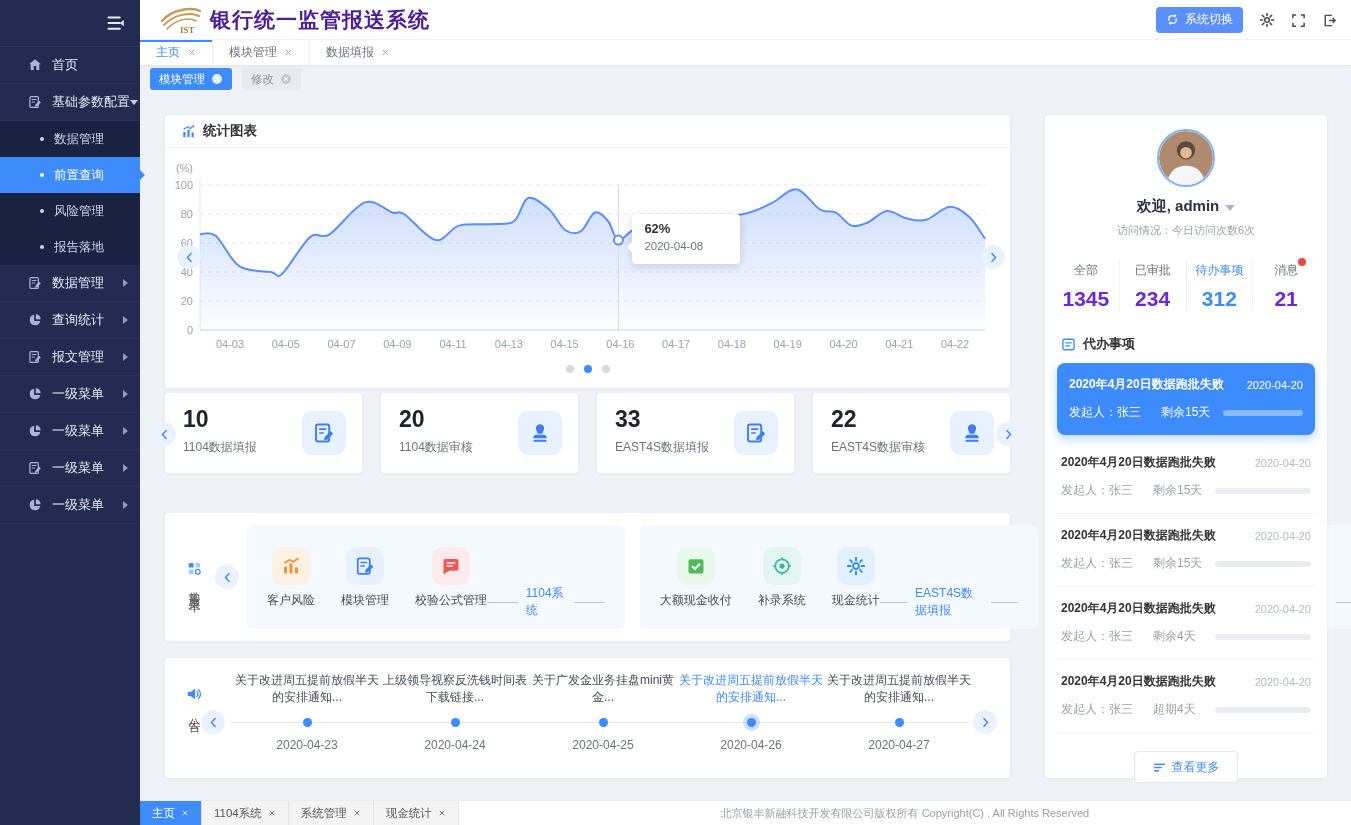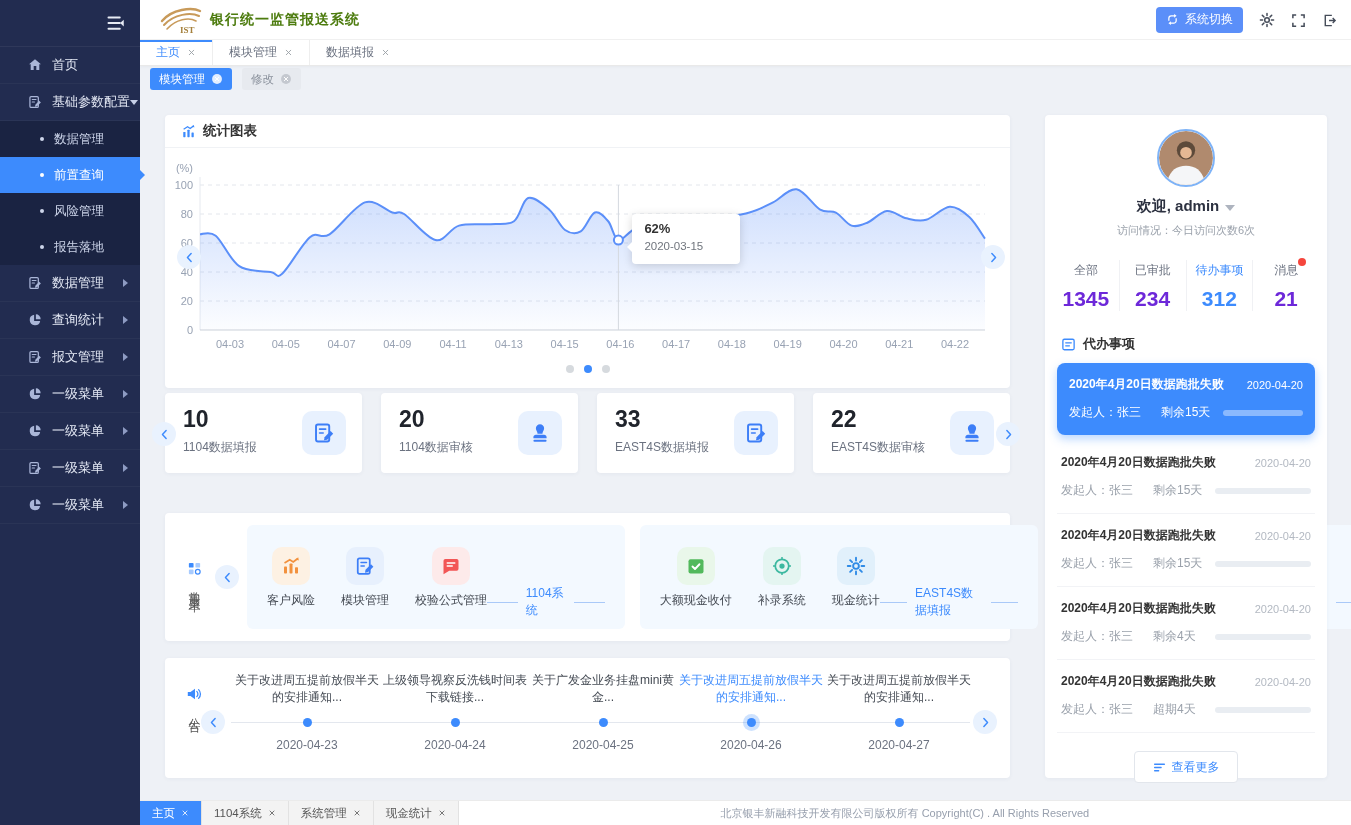--- a/index.html
+++ b/index.html
@@ -19,21 +19,21 @@
   #submenu { background:#1a2342; }
   .sub-row { height:36px; display:flex; align-items:center; padding-left:40px; color:#cdd5ea; font-size:12.5px; cursor:pointer; position:relative; }
   .sub-row .dot { width:4px; height:4px; border-radius:50%; background:#cdd5ea; margin-right:10px; }
   .sub-row.active { background:#3d8bfd; color:#fff; }
   .sub-row.active .dot { background:#fff; }
   .sub-row.active::after { content:""; position:absolute; right:-5px; top:50%; margin-top:-5px; border-top:5px solid transparent; border-bottom:5px solid transparent; border-left:5px solid #3d8bfd; }
 
   
   #header { position:absolute; left:140px; top:0; right:0; height:40px; background:#fff; display:flex; align-items:center; padding:0 14px 0 18px; border-bottom:1px solid #f0f0f0; z-index:20; }
   .logo-wrap { display:flex; align-items:center; gap:8px; }
-  .logo-title { font-size:14px; font-weight:bold; color:#4d7c0f; letter-spacing:1px; }
+  .logo-title { font-size:21px; font-weight:bold; color:#4c1d95; letter-spacing:1px; }
   .hd-right { margin-left:auto; display:flex; align-items:center; gap:16px; }
   .sys-btn { background:#5b8ff9; color:#fff; border:none; border-radius:4px; font-size:12px; height:26px; padding:0 10px; display:flex; align-items:center; gap:6px; cursor:pointer; font-family:inherit; }
   .hd-ic { color:#454c59; cursor:pointer; }
 
   
   #tabbar { position:absolute; left:140px; top:40px; right:0; height:26px; background:#fff; display:flex; border-bottom:1px solid #e9e9e9; box-shadow:0 1px 3px rgba(0,0,0,.04); z-index:19; }
   .tab { display:flex; align-items:center; gap:7px; padding:0 16px; font-size:12px; color:#6b7280; cursor:pointer; position:relative; }
   .tab .tclose { color:#9aa0a6; }
   .tab.active { color:#3d8bfd; }
   .tab.active::before { content:""; position:absolute; left:0; right:0; top:0; height:2px; background:#3d8bfd; }
@@ -435,21 +435,21 @@
       <text x="678.4615384615385" y="200" text-anchor="middle" font-size="11" fill="#98a2b3">04-20</text>
       <text x="734.2307692307692" y="200" text-anchor="middle" font-size="11" fill="#98a2b3">04-21</text>
       <text x="790" y="200" text-anchor="middle" font-size="11" fill="#98a2b3">04-22</text>
       <path d="M35,86.3C37.61666666666667,86.54166666666666 44.15833333333334,82.43333333333334 50.7,87.75C57.24166666666667,93.06666666666666 65.09166666666667,112.15833333333333 74.25,118.2C83.40833333333333,124.24166666666667 98.45416666666665,122.79166666666667 105.64999999999999,124C112.84583333333333,125.20833333333333 110.88333333333333,131.25 117.425,125.44999999999999C123.96666666666667,119.64999999999999 137.05,95.725 144.9,89.2C152.75,82.67500000000001 155.36666666666667,92.1 164.525,86.3C173.68333333333334,80.5 189.38333333333333,58.025000000000006 199.85,54.400000000000006C210.31666666666666,50.775000000000006 220.78333333333333,62.61666666666667 227.325,64.55C233.86666666666665,66.48333333333333 231.90416666666667,61.40833333333333 239.1,66C246.29583333333332,70.59166666666667 261.34166666666664,90.16666666666666 270.5,92.1C279.65833333333336,94.03333333333333 284.89166666666665,80.25833333333334 294.05,77.60000000000001C303.20833333333337,74.94166666666668 316.29166666666663,76.875 325.45,76.15C334.60833333333335,75.42500000000001 342.72,77.60000000000001 349,73.25C355.28,68.89999999999999 357.2425,51.98333333333331 363.13,50.04999999999998C369.0175,48.11666666666665 378.17583333333334,56.333333333333336 384.325,61.650000000000006C390.47416666666663,66.96666666666667 394.7916666666667,78.325 400.02500000000003,81.95C405.2583333333334,85.575 410.75333333333333,86.3 415.72499999999997,83.39999999999999C420.6966666666666,80.49999999999999 425.27583333333337,66.24166666666666 429.855,64.55C434.43416666666667,62.858333333333334 439.275,68.65833333333333 443.2,73.25C447.125,77.84166666666667 448.8258333333334,90.89166666666667 453.40500000000003,92.1C457.9841666666667,93.30833333333332 463.21750000000003,83.15833333333333 470.675,80.5C478.1325,77.84166666666667 488.3375,77.11666666666667 498.15,76.15C507.9625,75.18333333333334 520.3916666666667,75.66666666666667 529.55,74.7C538.7083333333333,73.73333333333333 543.9416666666667,72.04166666666666 553.1,70.35C562.2583333333333,68.65833333333333 575.3416666666667,67.20833333333333 584.5,64.55C593.6583333333333,61.891666666666666 600.1999999999999,58.26666666666667 608.05,54.400000000000006C615.9,50.53333333333334 623.75,40.14166666666666 631.6,41.349999999999994C639.45,42.55833333333333 648.6083333333333,57.78333333333334 655.15,61.650000000000006C661.6916666666666,65.51666666666668 665.6166666666667,61.891666666666666 670.85,64.55C676.0833333333334,67.20833333333333 681.3166666666666,75.90833333333335 686.55,77.60000000000001C691.7833333333333,79.29166666666667 696.3625,77.11666666666667 702.25,74.7C708.1375,72.28333333333333 715.3333333333334,63.82500000000001 721.875,63.10000000000001C728.4166666666666,62.37500000000001 734.9583333333334,68.89999999999999 741.5,70.35C748.0416666666666,71.8 753.9291666666667,73.73333333333333 761.125,71.8C768.3208333333333,69.86666666666666 777.4791666666666,59.233333333333334 784.675,58.75C791.8708333333333,58.266666666666666 798.4124999999999,63.58333333333332 804.3,68.89999999999999C810.1875,74.21666666666665 817.3833333333333,87.025 820,90.65 L820,182 L35,182 Z" fill="url(#areaGrad)" stroke="none"></path>
       <path d="M35,86.3C37.61666666666667,86.54166666666666 44.15833333333334,82.43333333333334 50.7,87.75C57.24166666666667,93.06666666666666 65.09166666666667,112.15833333333333 74.25,118.2C83.40833333333333,124.24166666666667 98.45416666666665,122.79166666666667 105.64999999999999,124C112.84583333333333,125.20833333333333 110.88333333333333,131.25 117.425,125.44999999999999C123.96666666666667,119.64999999999999 137.05,95.725 144.9,89.2C152.75,82.67500000000001 155.36666666666667,92.1 164.525,86.3C173.68333333333334,80.5 189.38333333333333,58.025000000000006 199.85,54.400000000000006C210.31666666666666,50.775000000000006 220.78333333333333,62.61666666666667 227.325,64.55C233.86666666666665,66.48333333333333 231.90416666666667,61.40833333333333 239.1,66C246.29583333333332,70.59166666666667 261.34166666666664,90.16666666666666 270.5,92.1C279.65833333333336,94.03333333333333 284.89166666666665,80.25833333333334 294.05,77.60000000000001C303.20833333333337,74.94166666666668 316.29166666666663,76.875 325.45,76.15C334.60833333333335,75.42500000000001 342.72,77.60000000000001 349,73.25C355.28,68.89999999999999 357.2425,51.98333333333331 363.13,50.04999999999998C369.0175,48.11666666666665 378.17583333333334,56.333333333333336 384.325,61.650000000000006C390.47416666666663,66.96666666666667 394.7916666666667,78.325 400.02500000000003,81.95C405.2583333333334,85.575 410.75333333333333,86.3 415.72499999999997,83.39999999999999C420.6966666666666,80.49999999999999 425.27583333333337,66.24166666666666 429.855,64.55C434.43416666666667,62.858333333333334 439.275,68.65833333333333 443.2,73.25C447.125,77.84166666666667 448.8258333333334,90.89166666666667 453.40500000000003,92.1C457.9841666666667,93.30833333333332 463.21750000000003,83.15833333333333 470.675,80.5C478.1325,77.84166666666667 488.3375,77.11666666666667 498.15,76.15C507.9625,75.18333333333334 520.3916666666667,75.66666666666667 529.55,74.7C538.7083333333333,73.73333333333333 543.9416666666667,72.04166666666666 553.1,70.35C562.2583333333333,68.65833333333333 575.3416666666667,67.20833333333333 584.5,64.55C593.6583333333333,61.891666666666666 600.1999999999999,58.26666666666667 608.05,54.400000000000006C615.9,50.53333333333334 623.75,40.14166666666666 631.6,41.349999999999994C639.45,42.55833333333333 648.6083333333333,57.78333333333334 655.15,61.650000000000006C661.6916666666666,65.51666666666668 665.6166666666667,61.891666666666666 670.85,64.55C676.0833333333334,67.20833333333333 681.3166666666666,75.90833333333335 686.55,77.60000000000001C691.7833333333333,79.29166666666667 696.3625,77.11666666666667 702.25,74.7C708.1375,72.28333333333333 715.3333333333334,63.82500000000001 721.875,63.10000000000001C728.4166666666666,62.37500000000001 734.9583333333334,68.89999999999999 741.5,70.35C748.0416666666666,71.8 753.9291666666667,73.73333333333333 761.125,71.8C768.3208333333333,69.86666666666666 777.4791666666666,59.233333333333334 784.675,58.75C791.8708333333333,58.266666666666666 798.4124999999999,63.58333333333332 804.3,68.89999999999999C810.1875,74.21666666666665 817.3833333333333,87.025 820,90.65" fill="none" stroke="#5b8ff9" stroke-width="2"></path>
       <line x1="453.40500000000003" y1="37" x2="453.40500000000003" y2="182" stroke="#d4d8df"></line>
       <circle cx="453.40500000000003" cy="92.1" r="4.5" fill="#fff" stroke="#5b8ff9" stroke-width="2"></circle>
     </svg>
   <div class="chart-tooltip" id="chart-tooltip" style="left: 467.405px; top: 99px;">
     <div class="tt-val">62%</div>
-    <div class="tt-date">2020-03-15</div>
+    <div class="tt-date">2020-04-08</div>
   </div>
   <div class="nav-btn" style="left:12px;top:130px">
       <svg class="ic" width="13" height="13">
         <use href="#sym-chev-l"></use>
       </svg>
     </div>
   <div class="nav-btn" style="left:816px;top:130px">
       <svg class="ic" width="13" height="13">
         <use href="#sym-chev-r"></use>
       </svg>

